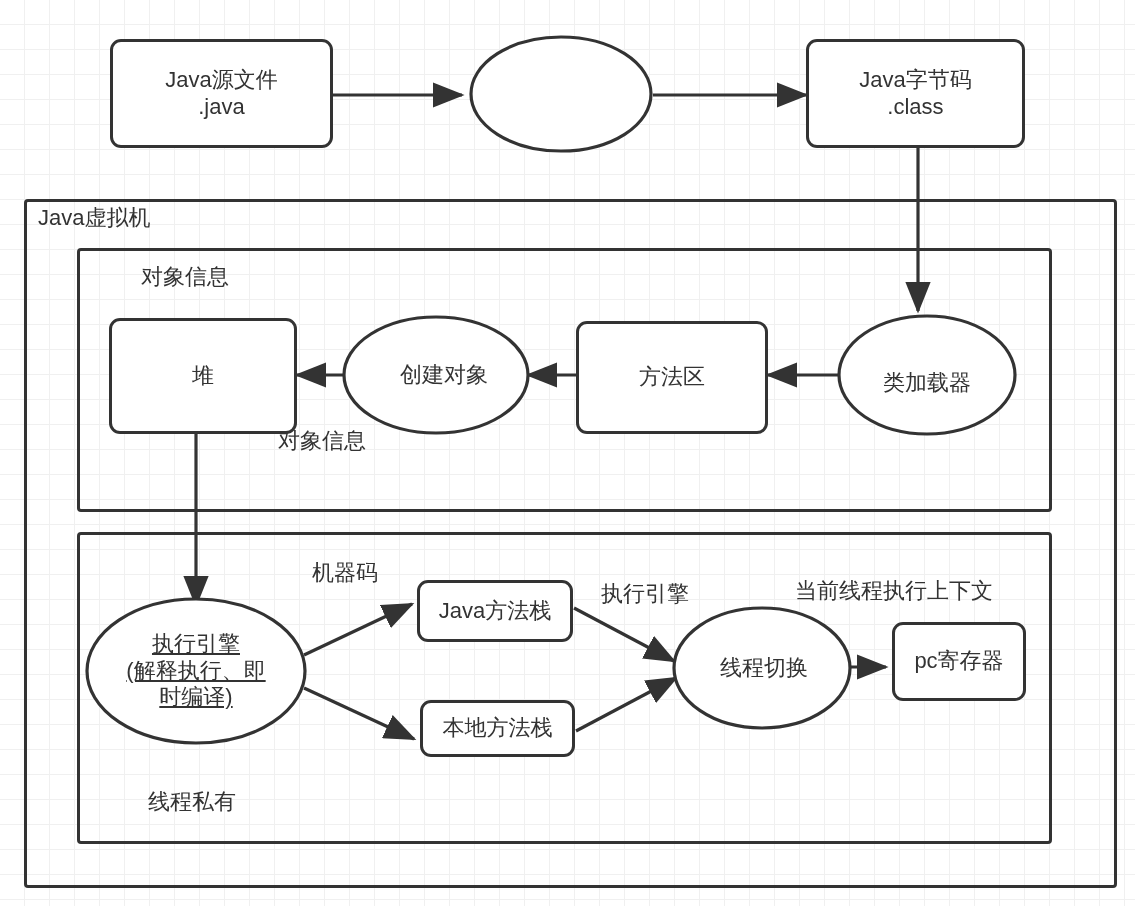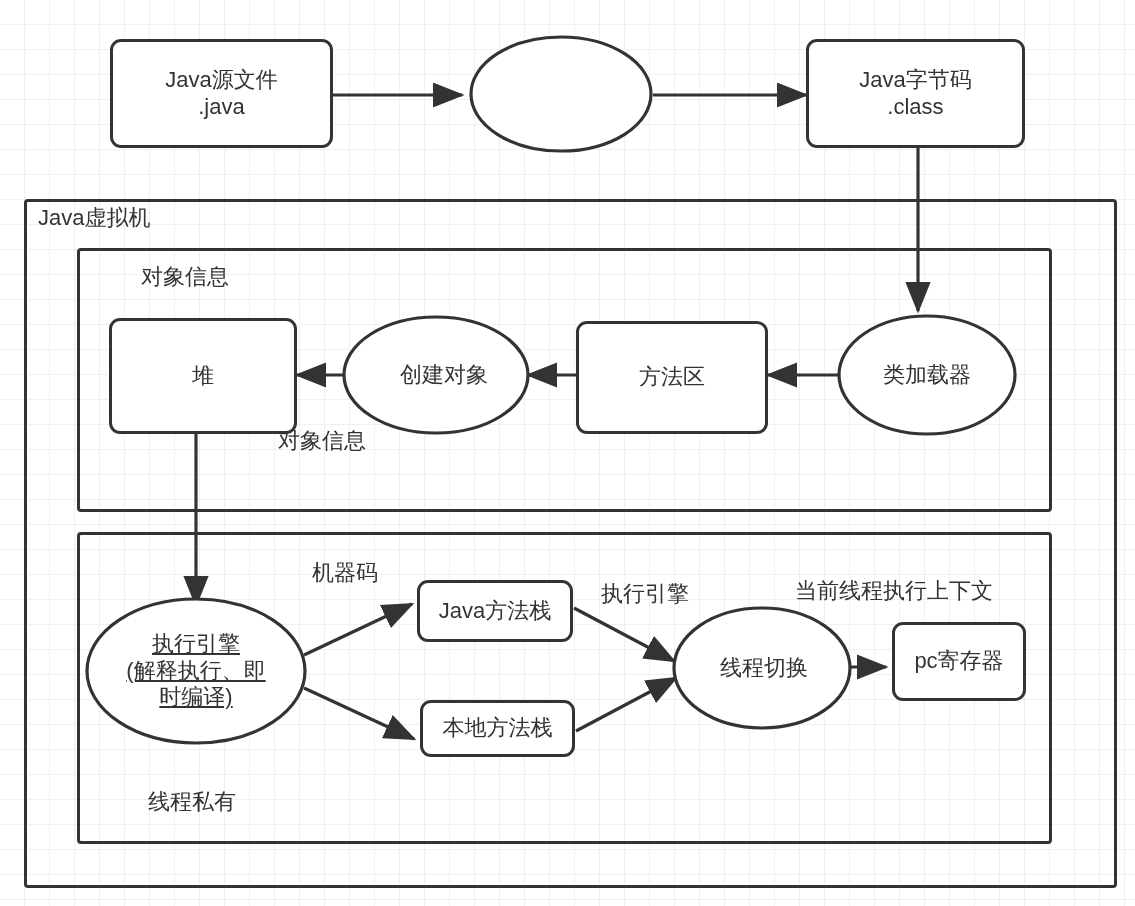--- a/index.html
+++ b/index.html
@@ -140,21 +140,21 @@
 
   <div class="node rect" style="left:576px; top:321px; width:192px; height:113px;">方法区</div>
 
   <div class="node rect" style="left:417px; top:580px; width:156px; height:62px;">Java方法栈</div>
 
   <div class="node rect" style="left:420px; top:700px; width:155px; height:57px;">本地方法栈</div>
 
   <div class="node rect" style="left:892px; top:622px; width:134px; height:79px;">pc寄存器</div>
 
 
-  <div class="ellipse-label" style="left:839px; top:316px; width:176px; height:118px;">类加载器</div>
+  <div class="ellipse-label" style="left:839px; top:324px; width:176px; height:118px;">类加载器</div>
 
   <div class="ellipse-label" style="left:352px; top:317px; width:184px; height:116px;">创建对象</div>
 
   <div class="ellipse-label" style="left:87px; top:599px; width:218px; height:144px;text-decoration:underline;">执行引擎
 (解释执行、即
 时编译)</div>
 
   <div class="ellipse-label" style="left:674px; top:608px; width:180px; height:120px;">线程切换</div>
 
   <div class="free-label" style="left:278px; top:428px;">对象信息</div>

